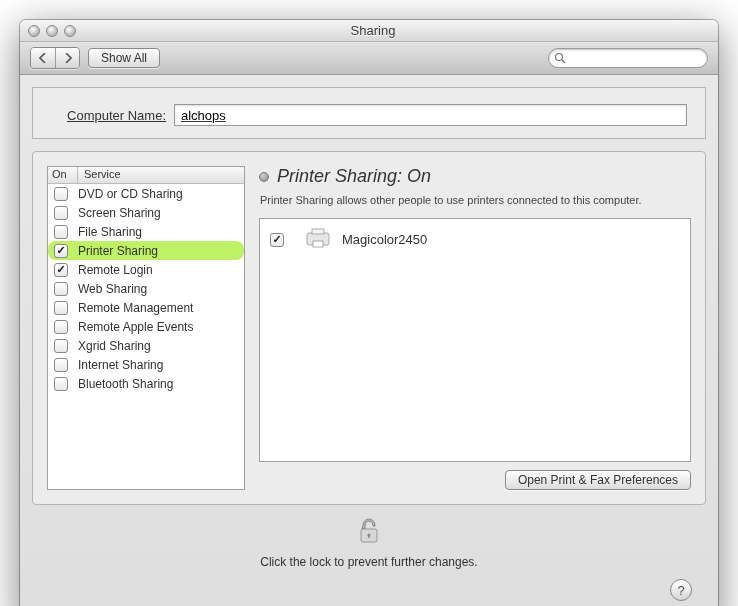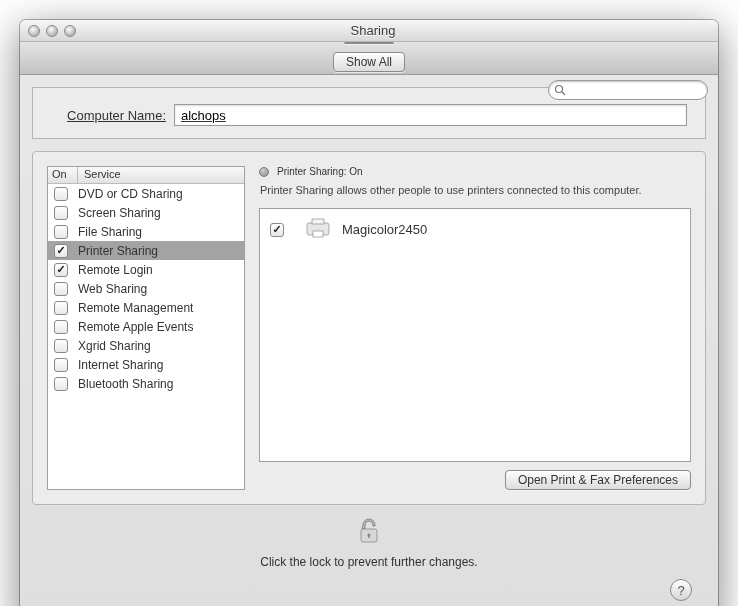--- a/index.html
+++ b/index.html
@@ -48,21 +48,20 @@
     pointer-events: none;
   }
   .toolbar {
     height: 33px;
     background: linear-gradient(#e4e4e4, #c2c2c2);
     border-bottom: 1px solid #9a9a9a;
     display: flex;
     align-items: center;
     padding: 0 10px;
     gap: 8px;
-    flex-direction: column;
   }
   .nav-btns {
     display: flex;
     border: 1px solid #8a8a8a;
     border-radius: 4px;
     overflow: hidden;
     box-shadow: 0 1px 0 rgba(255,255,255,0.5);
   }
   .nav-btn {
     width: 24px; height: 20px;
@@ -195,21 +194,22 @@
     padding: 1px 6px;
   }
   .service-row {
     display: flex;
     align-items: center;
     height: 19px;
     padding: 0 6px;
     font-size: 12px;
   }
   .service-row.selected {
-    background: #a3a3a3;
+    background: #bef264;
+    border-radius: 8px;
   }
   .chk {
     width: 14px; height: 14px;
     border: 1px solid #888;
     border-radius: 3px;
     background: linear-gradient(#fff,#e8e8e8);
     margin-right: 10px;
     display: inline-flex;
     align-items: center;
     justify-content: center;
@@ -234,21 +234,22 @@
     margin-bottom: 4px;
   }
   .status-dot {
     width: 10px; height: 10px;
     border-radius: 50%;
     background: radial-gradient(circle at 35% 30%, #cfcfcf, #8a8a8a);
     border: 1px solid #777;
     flex-shrink: 0;
   }
   .detail-title {
-    font-size: 10px;
+    font-size: 18px;
+    font-style: italic;
   }
   .detail-desc {
     font-size: 11px;
     color: #444;
     margin: 2px 0 10px 1px;
     line-height: 1.4;
   }
   .printer-list {
     flex: 1;
     background: #fff;

